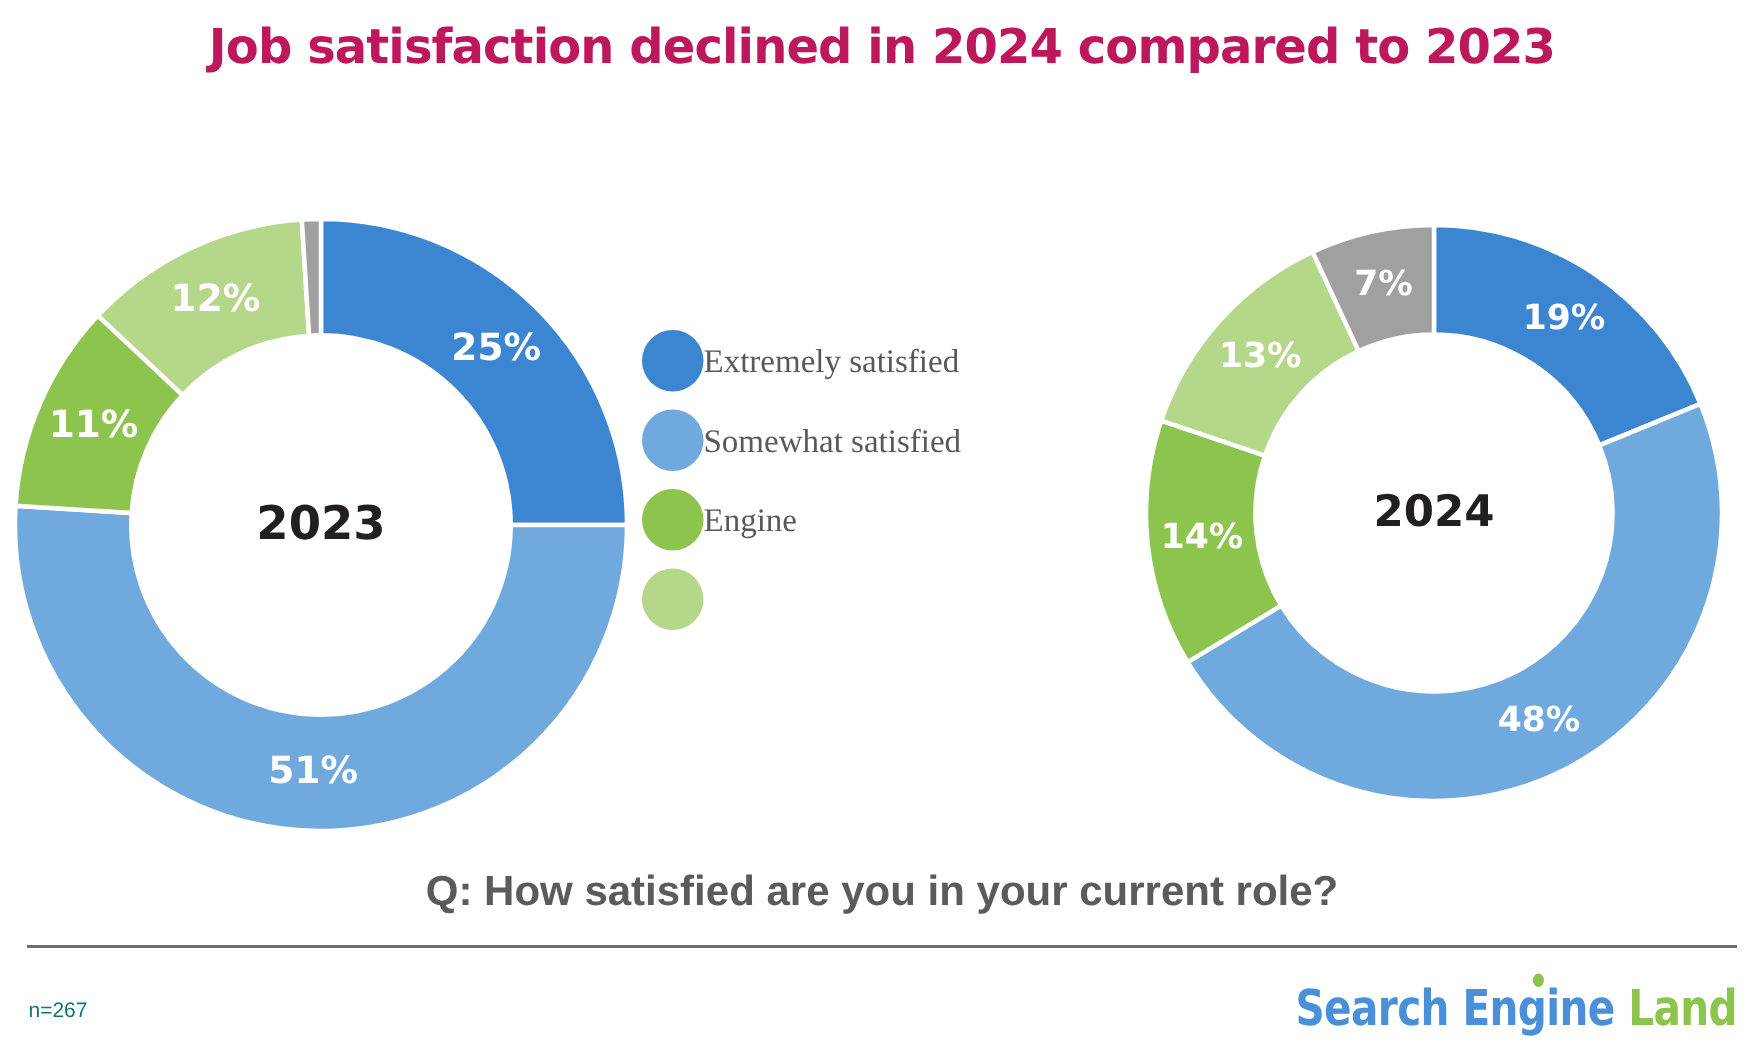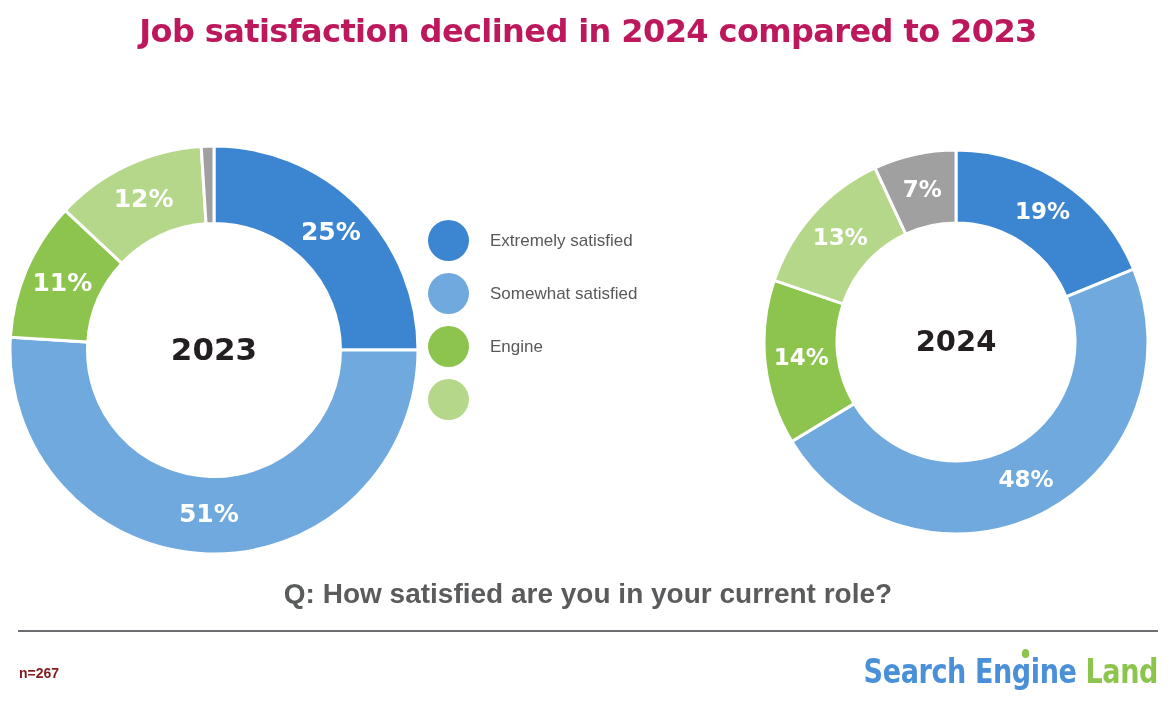--- a/index.html
+++ b/index.html
@@ -70,23 +70,22 @@
     align-items: center;
     height: 53px;
   }
   .legend-swatch {
     width: 41px;
     height: 41px;
     border-radius: 50%;
     flex: 0 0 41px;
   }
   .legend-label {
-    margin-left: 21px;
-    font-family: Liberation Sans, sans-serif;
-    font-size: 17px;
+    font-family: Liberation Serif, serif;
+    font-size: 22px;
     color: #58595b;
     white-space: nowrap;
   }
 
   
   .question {
     position: absolute;
     left: 0;
     top: 578px;
     width: 1176px;
@@ -106,22 +105,21 @@
     width: 1140px;
     height: 2px;
     background: #6d6e71;
   }
   .footnote {
     position: absolute;
     left: 19px;
     top: 665px;
     font-family: "Liberation Sans", sans-serif;
     font-size: 14px;
-    color: #7f1d1d;
-    font-weight: bold;
+    color: #0f766e;
   }
   .logo {
     position: absolute;
     right: 18px;
     top: 655px;
     font-family: "DejaVu Sans", sans-serif;
     font-size: 33px;
     font-weight: bold;
     letter-spacing: -0.5px;
     line-height: 1;

